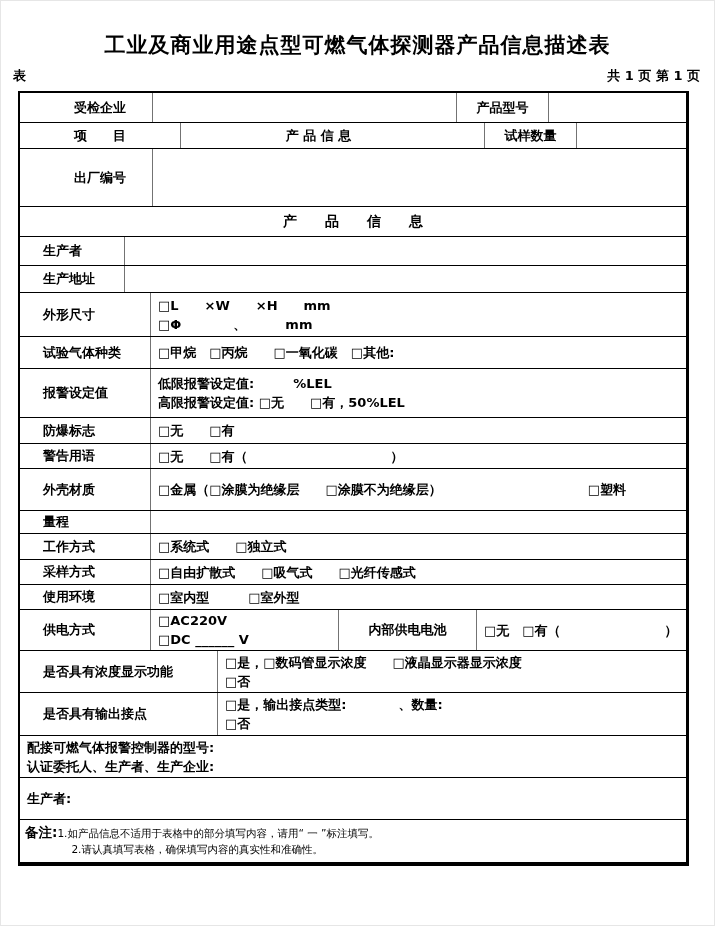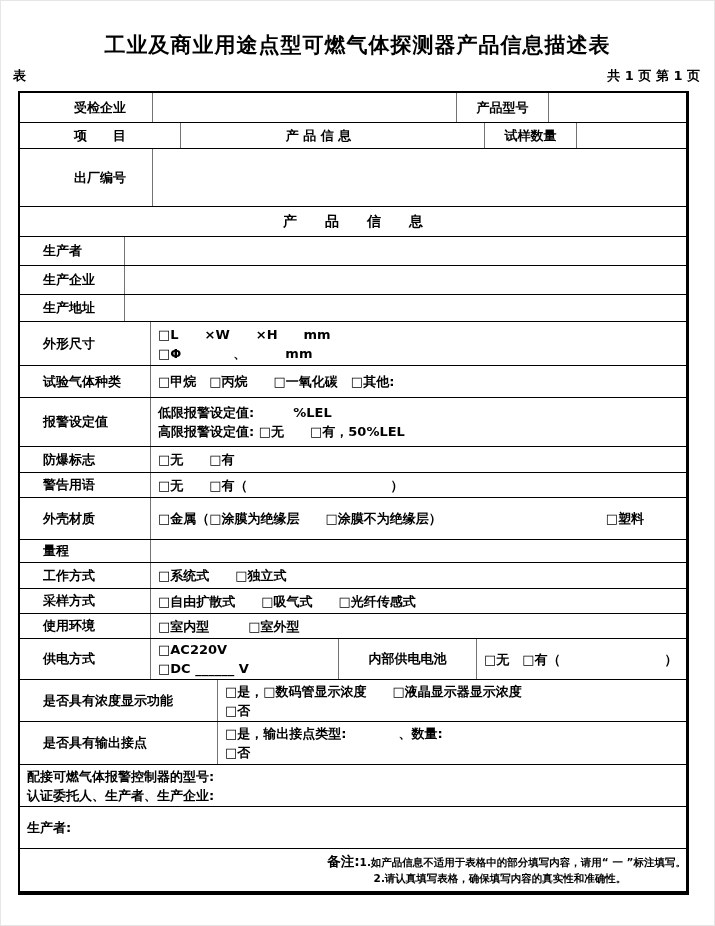--- a/index.html
+++ b/index.html
@@ -14,31 +14,31 @@
   .subhead{
     display:flex;justify-content:space-between;align-items:flex-end;
     margin:8px 14px 3px 12px;font-size:13px;font-weight:bold;
   }
   .grid{
     position:absolute;left:17px;top:90px;width:671px;
     border:2px solid #000;border-right-width:3px;border-bottom-width:4px;
     box-sizing:border-box;background:#fff;
   }
   .row{display:flex;border-bottom:1px solid #000;box-sizing:border-box;align-items:stretch;}
-  .row:last-child{border-bottom:none;justify-content:flex-end;}
+  .row:last-child{border-bottom:none;}
   .c{box-sizing:border-box;border-left:1px solid #737373;display:flex;flex-direction:column;justify-content:center;overflow:hidden;}
   .c:first-child{border-left:none;}
   .lab{font-weight:bold;font-size:13px;padding-left:23px;}
   .ctr{align-items:center;padding-left:0;text-align:center;margin-left:28px;}
   .val{font-weight:bold;font-size:13px;padding-left:7px;}
   .line{white-space:pre;line-height:19px;font-weight:bold;font-size:13px;}
-  .between{display:flex;justify-content:space-between;padding-right:42px;gap:35px;}
+  .between{display:flex;justify-content:space-between;padding-right:60px;gap:35px;}
   .fw{flex:1;}
   .band{align-items:center;text-align:center;font-weight:bold;font-size:14px;}
-  .notes{font-weight:bold;font-size:10.5px;line-height:16px;padding-top:5px;}
+  .notes{font-weight:normal;font-size:10.5px;line-height:16px;padding-top:5px;}
   .note2{padding-left:14px;}
   .remarks-row{align-items:flex-start;}
   .remarks-label{font-weight:bold;font-size:13.5px;padding:4px 0 0 5px;white-space:pre;}
 </style>
 </head>
 <body>
 
 <div class="page">
 
   <div class="title">工业及商业用途点型可燃气体探测器产品信息描述表</div>
@@ -71,24 +71,20 @@
 
     <div class="row" style="height:30px">
       <div class="c band fw">产　　品　　信　　息</div>
     </div>
 
     <div class="row" style="height:29px">
       <div class="c lab" style="width:104px">生产者</div>
       <div class="c val fw"></div>
     </div>
 
-    <div class="row" style="height:29px">
-      <div class="c lab" style="width:104px">生产企业</div>
-      <div class="c val fw"></div>
-    </div>
 
     <div class="row" style="height:27px">
       <div class="c lab" style="width:104px">生产地址</div>
       <div class="c val fw"></div>
     </div>
 
     <div class="row" style="height:44px">
       <div class="c lab" style="width:130px">外形尺寸</div>
       <div class="c val fw">
         <div class="line">□L　　×W　　×H　　mm</div>

